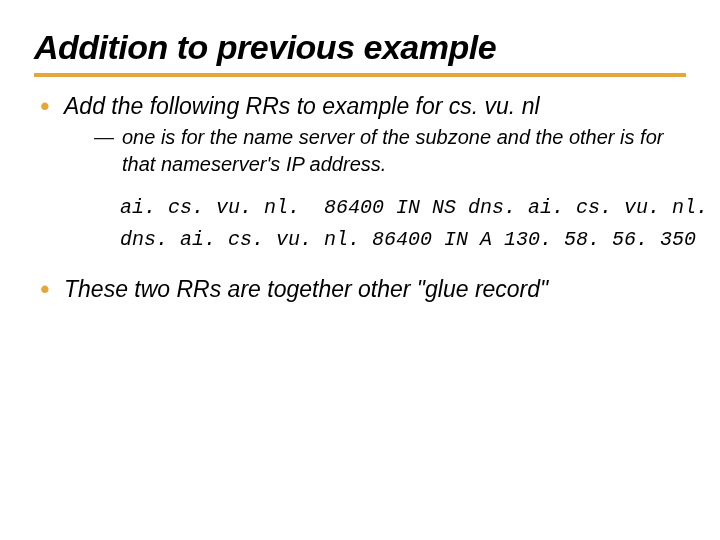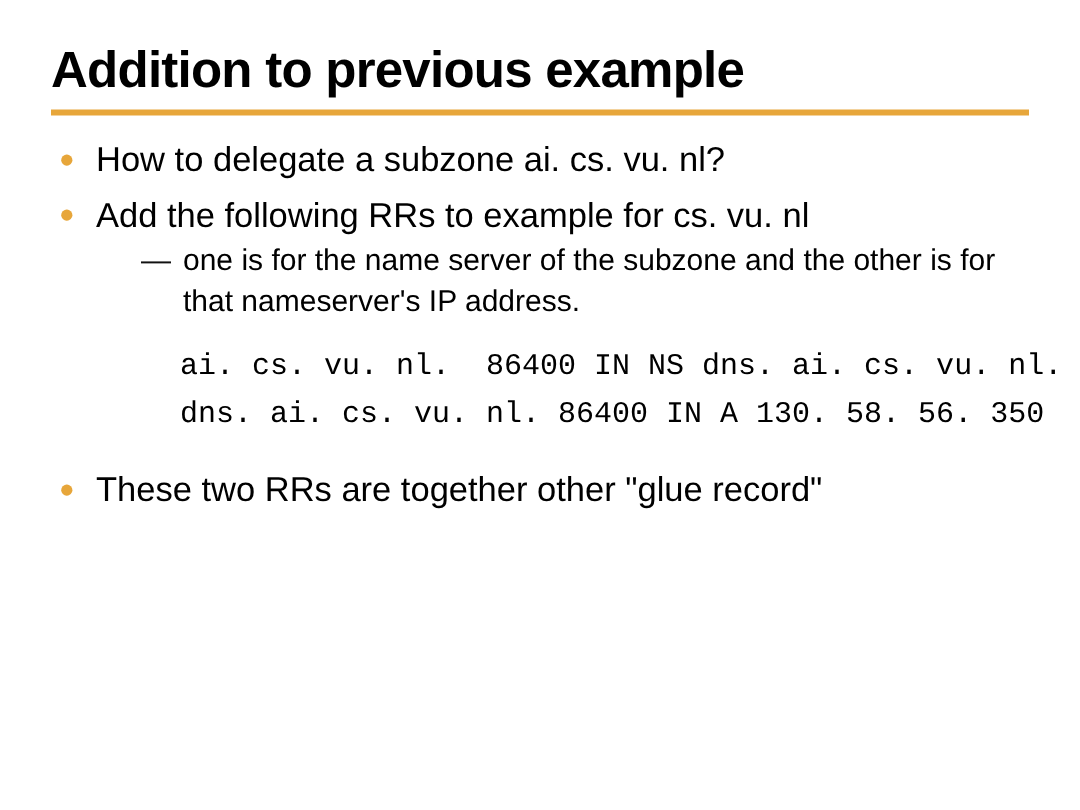--- a/index.html
+++ b/index.html
@@ -1,15 +1,15 @@
 <!DOCTYPE html>
 <html><head>
   <meta charset="utf-8">
   <style>
-    * { margin: 0; padding: 0; box-sizing: border-box; }
+    * { margin: 0; padding: 0; box-sizing: border-box; font-style: italic; }
     html, body { width: 720px; height: 540px; background: #fff; font-family: Arial, Helvetica, sans-serif; color: #000; }
     .slide { padding: 28px 34px 20px 34px; }
     .title {
       font-size: 34px;
       font-weight: 900;
       letter-spacing: -0.5px;
       border-bottom: 4px solid #e7a63a;
       padding-bottom: 6px;
       margin-bottom: 14px;
     }
@@ -32,21 +32,20 @@
       white-space: pre;
     }
   </style>
 </head>
 <body>
 
 <div class="slide">
   <h1 class="title">Addition to previous example</h1>
 
   <ul class="bullets">
-    <li class="b1">How to delegate a subzone ai. cs. vu. nl?</li>
     <li class="b1">
       <span>Add the following RRs to example for cs. vu. nl</span>
       <ul class="sub">
         <li class="dash">one is for the name server of the subzone and the other is for that nameserver's IP address.</li>
       </ul>
       <div class="codeblock">ai. cs. vu. nl.  86400 IN NS dns. ai. cs. vu. nl.
 dns. ai. cs. vu. nl. 86400 IN A 130. 58. 56. 350</div>
     </li>
     <li class="b1">These two RRs are together other "glue record"</li>
   </ul>

